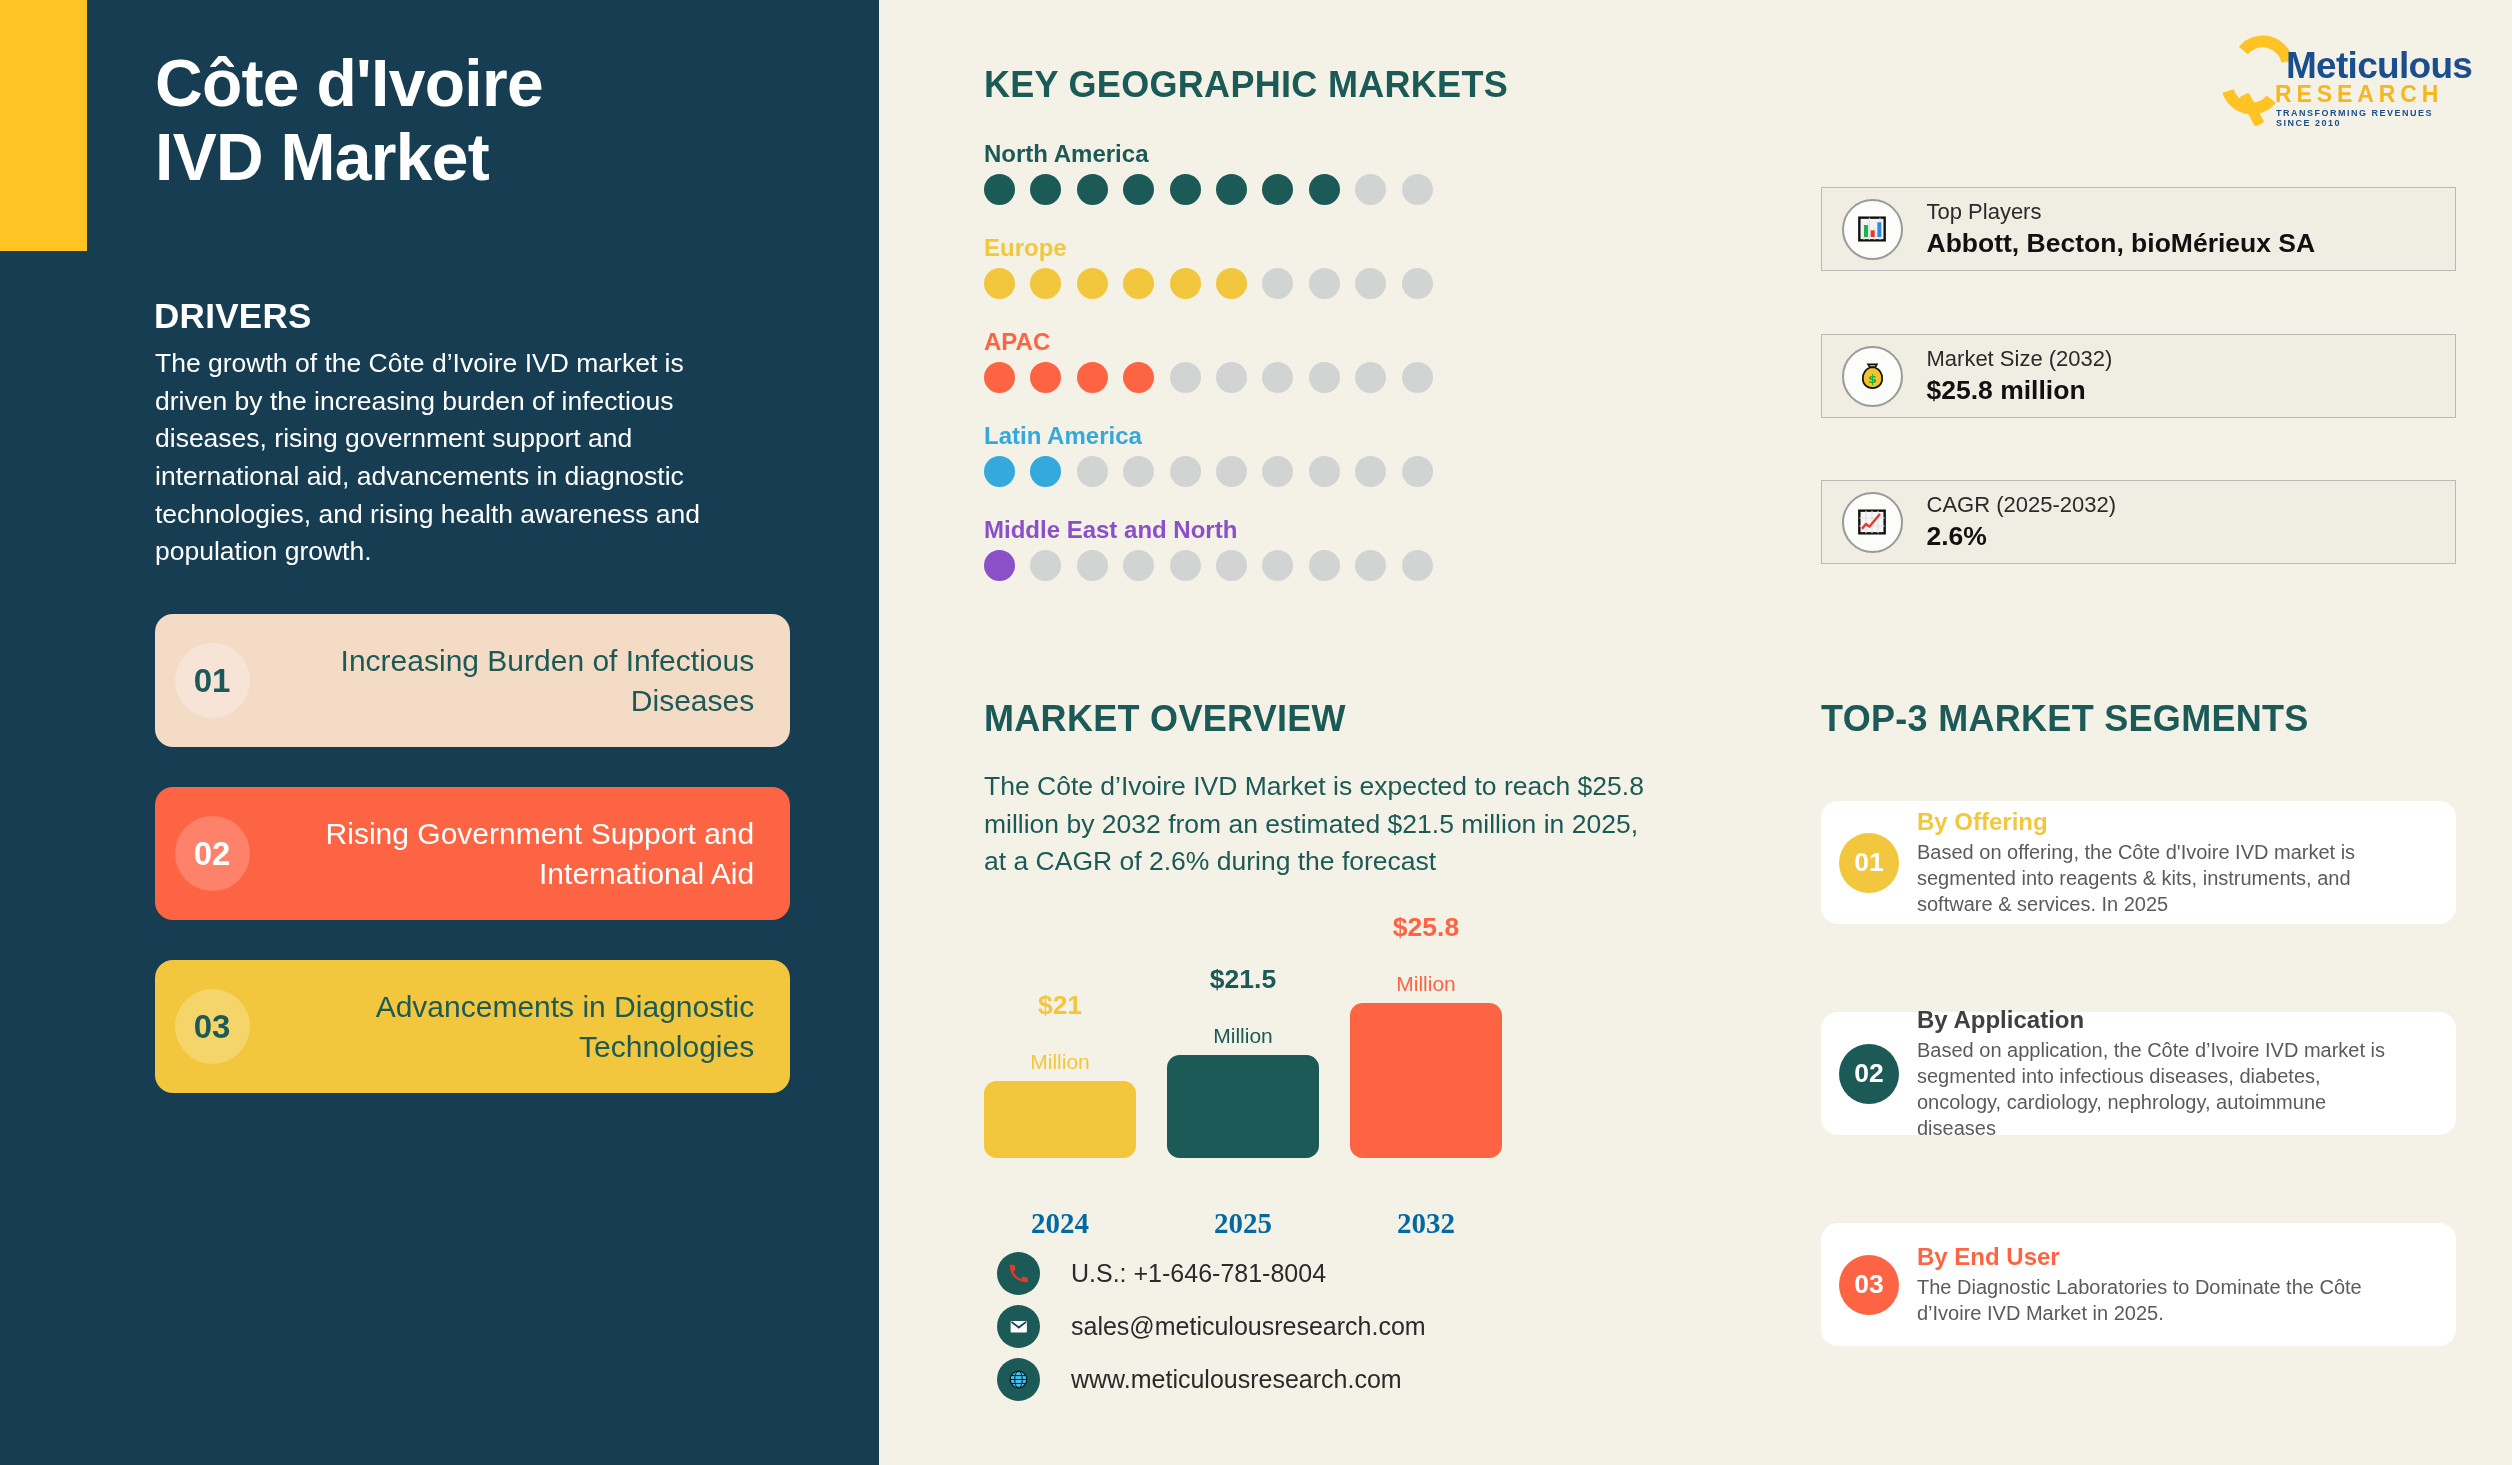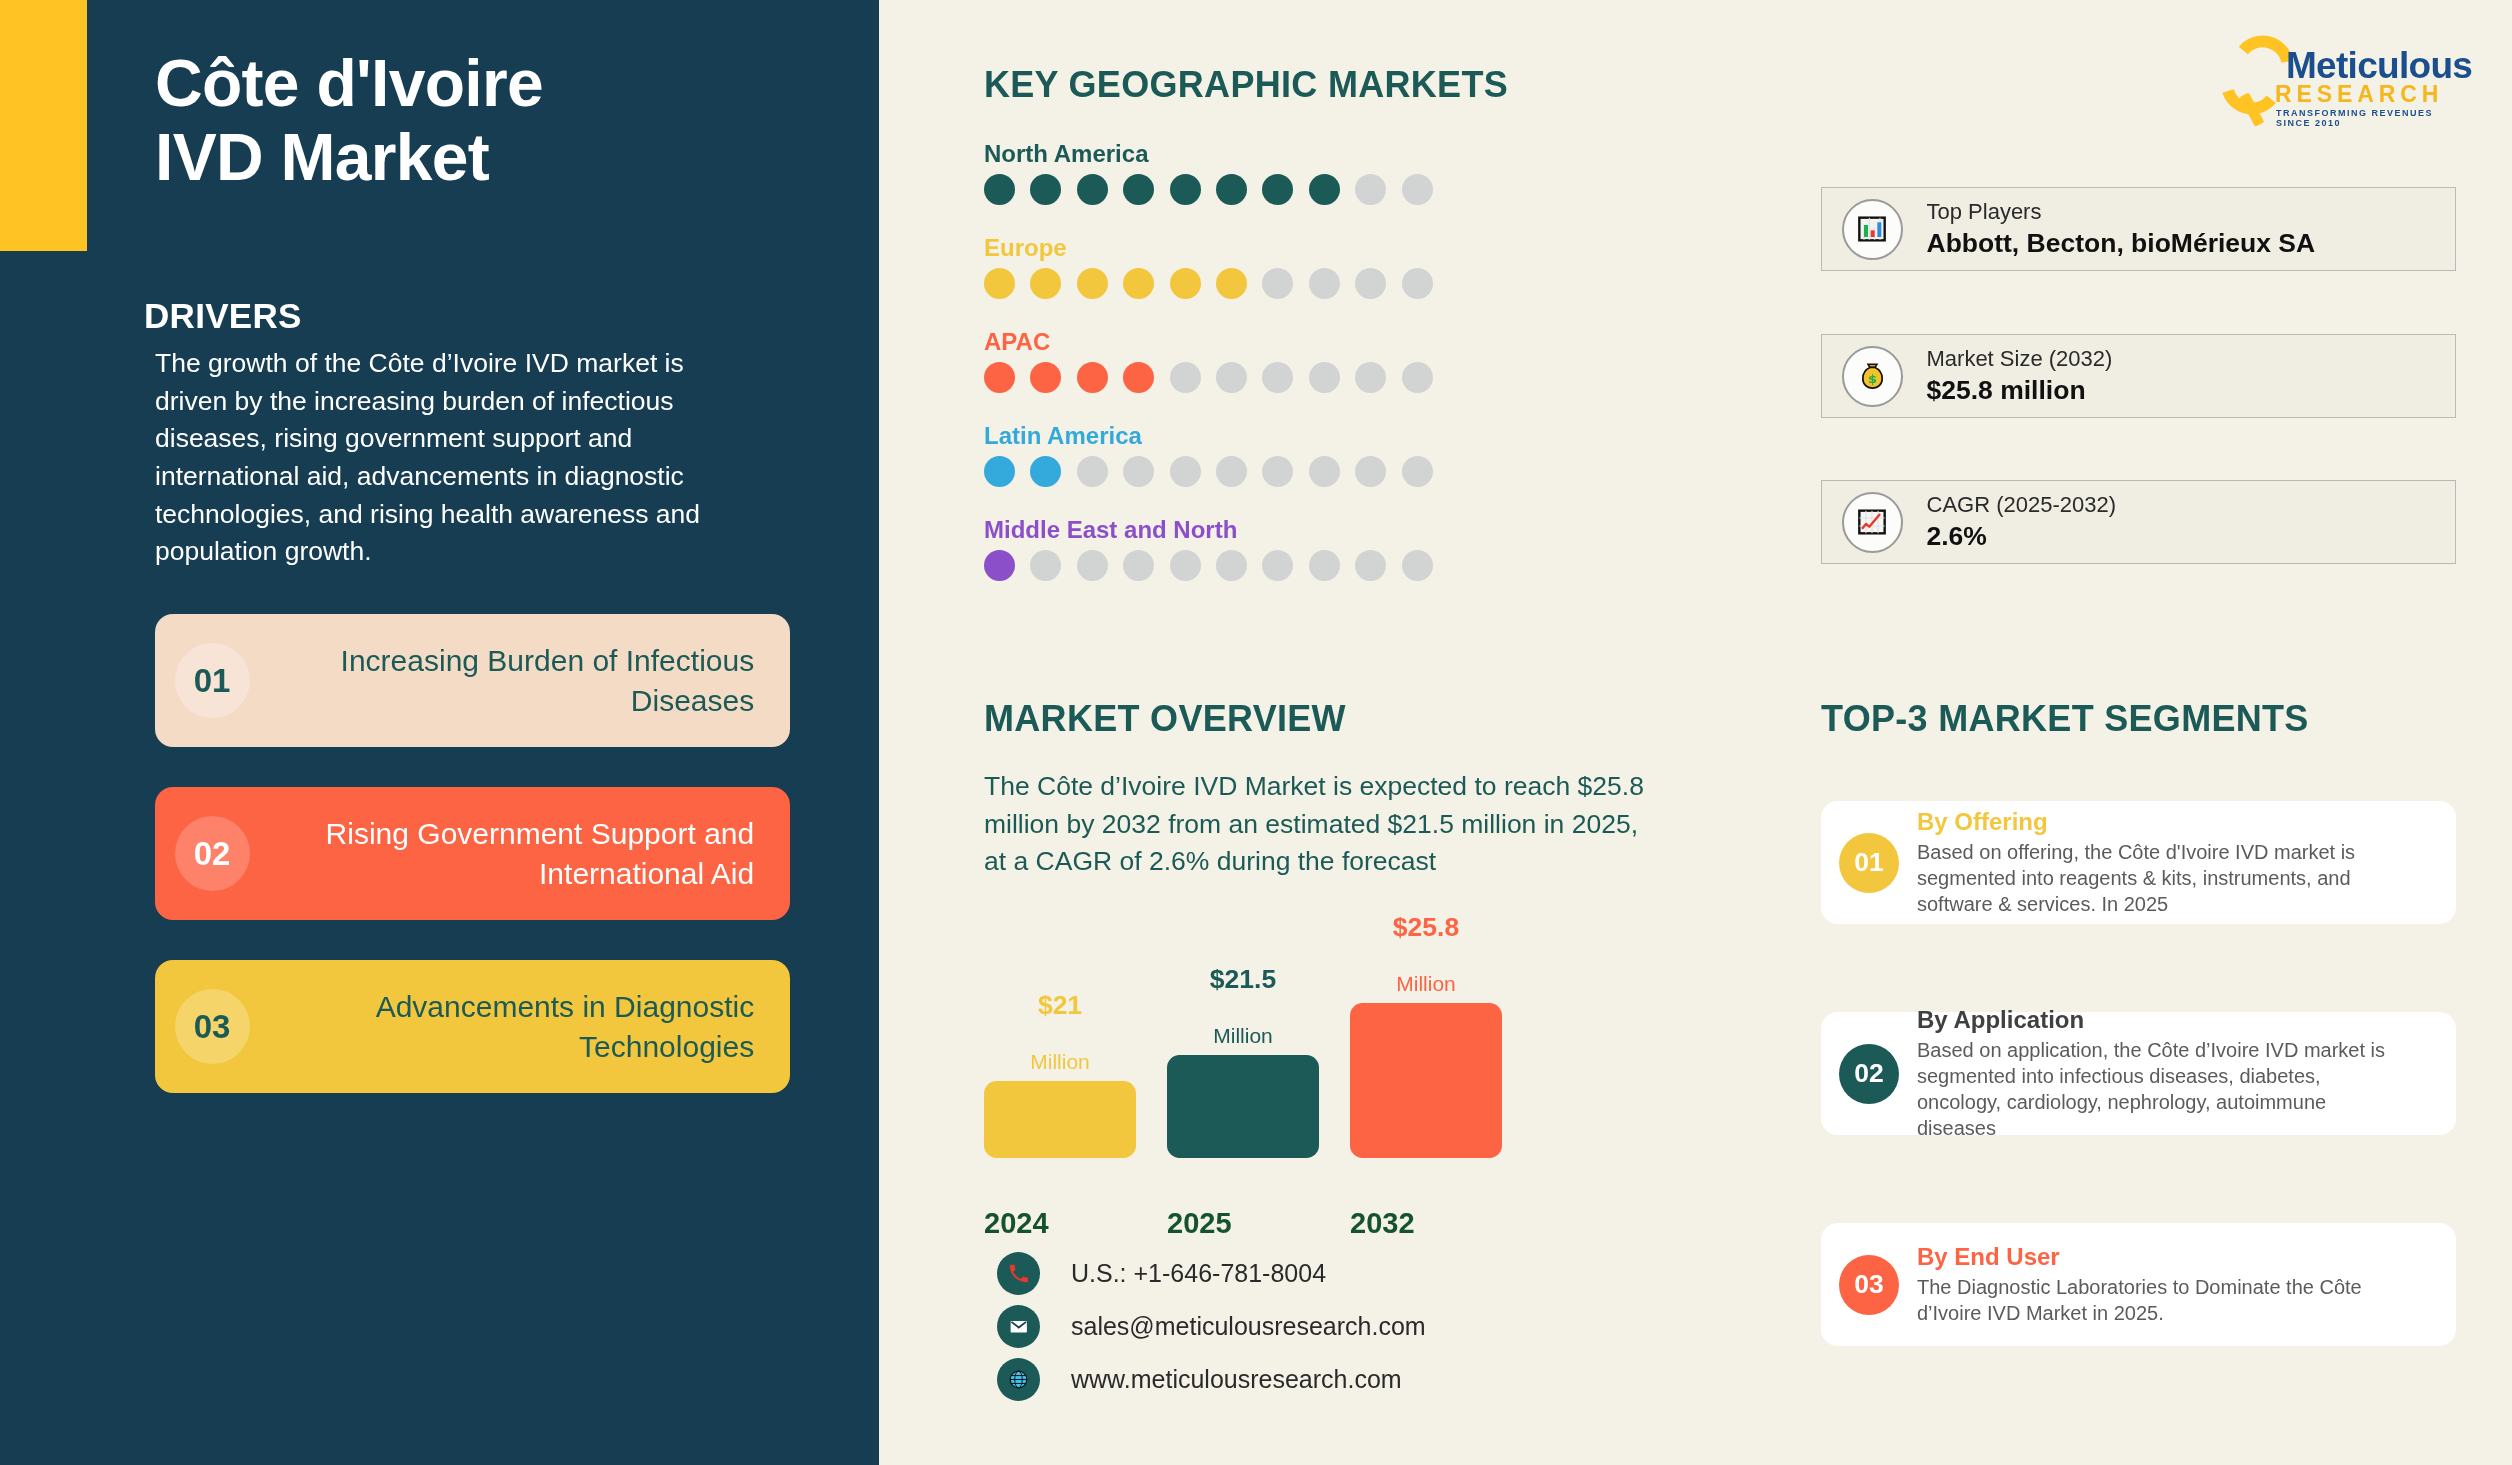--- a/index.html
+++ b/index.html
@@ -19,21 +19,21 @@
   .yellow-bar{
     position:absolute; left:0; top:0; width:87px; height:251px;
     background:#FFC324;
   }
   .title{
     position:absolute; left:155px; top:47px; width:663px;
     color:#FFFFFF; font-size:66px; font-weight:bold; line-height:1.12;
     letter-spacing:-0.7px;
   }
   .drivers-head{
-    position:absolute; left:144px; top:296px;
+    position:absolute; left:154px; top:296px;
     color:#FFFFFF; font-size:35px; font-weight:bold; letter-spacing:0.3px;
   }
   .drivers-body{
     position:absolute; left:155px; top:345px; width:600px;
     color:#FFFFFF; font-size:26.5px; line-height:1.42;
   }
 
   .driver-card{
     position:absolute; left:155px; width:635px; height:133px;
     border-radius:18px; display:flex; align-items:center;
@@ -80,22 +80,22 @@
 
   
   .chart{ position:absolute; left:984px; top:949px; width:572px; height:209px; }
   .bar-col{ position:absolute; bottom:0; width:152px; }
   .bar-val{ text-align:center; font-size:26.5px; font-weight:bold; line-height:1.0; }
   .bar-unit{ text-align:center; font-size:21px; line-height:1.25; margin-bottom:5.6px;margin-top:31px; }
   .bar-rect{ border-radius:12.6px; width:100%; }
   #bc0{ left:0px;   } #bc1{ left:183px; } #bc2{ left:366px; }
   .year-row{ position:absolute; left:984px; top:1207px; width:572px; height:35px; }
   .year-lbl{
-    position:absolute; width:152px; 
-    font-size:29px; font-weight:bold; color:#14532d;
+    position:absolute; width:152px; text-align:center;
+    font-size:29px; font-weight:bold; color:#0369a1;font-family:Liberation Serif, serif;
   }
   #yl0{ left:0px; } #yl1{ left:183px; } #yl2{ left:366px; }
 
   
   .contact{ position:absolute; left:997px; display:flex; align-items:center; }
   .contact .c-ico{
     width:43px; height:43px; border-radius:50%; background:#1B5A56;
     display:flex; align-items:center; justify-content:center;
     font-size:21px; color:#FFF; flex:0 0 auto;
   }

